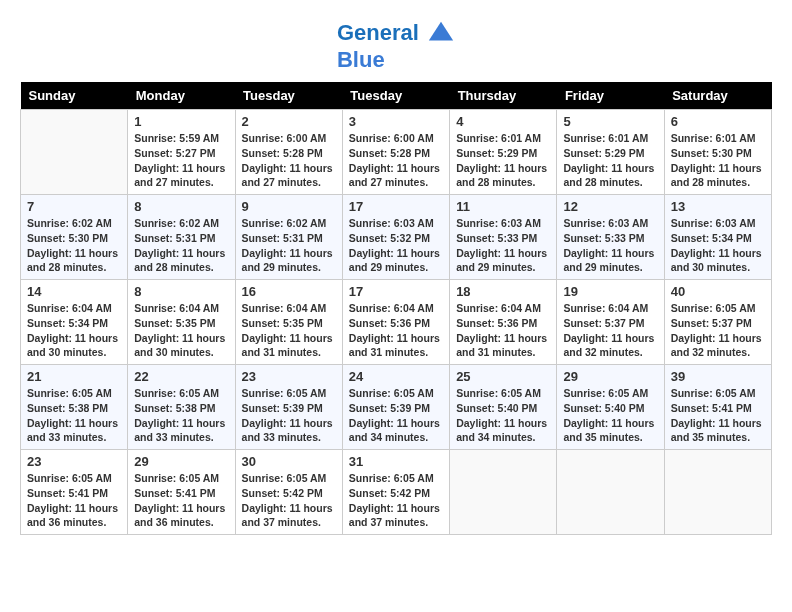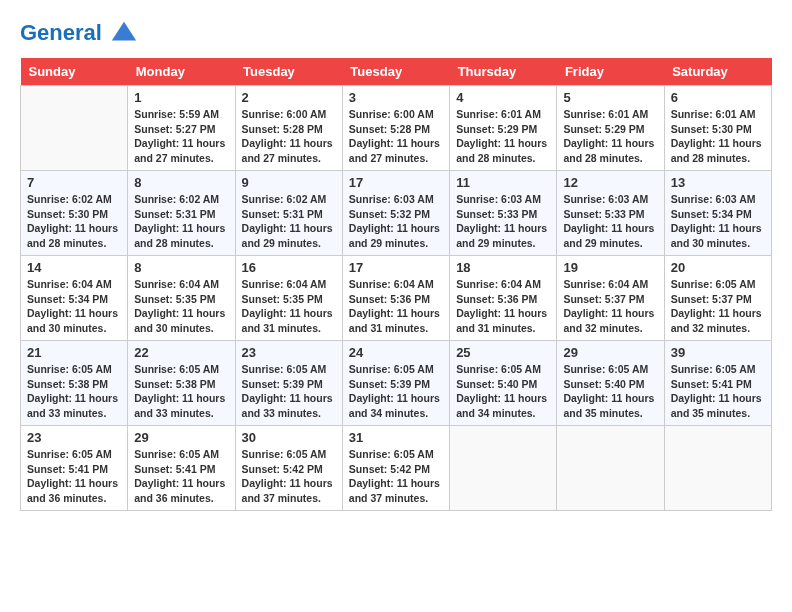--- a/index.html
+++ b/index.html
@@ -5,21 +5,21 @@
     * { box-sizing: border-box; margin: 0; padding: 0; }
     body {
       font-family: Arial, sans-serif;
       background: #fff;
       width: 792px;
       min-height: 612px;
       padding: 20px;
     }
     .header {
       display: flex;
-      justify-content: flex-start;
+      justify-content: center;
       align-items: flex-start;
       margin-bottom: 10px;
     }
     .logo {
       display: flex;
       align-items: center;
     }
     .logo-text {
       font-size: 22px;
       font-weight: bold;
@@ -46,21 +46,21 @@
       font-size: 16px;
       color: #555;
       font-style: italic;
     }
     table {
       width: 100%;
       border-collapse: collapse;
       table-layout: fixed;
     }
     th {
-      background-color: #ef4444;
+      background-color: #000000;
       color: white;
       text-align: left;
       padding: 6px 8px;
       font-size: 13px;
       font-weight: bold;
     }
     td {
       border: 1px solid #ccc;
       vertical-align: top;
       padding: 4px 6px;
@@ -95,20 +95,23 @@
 <body>
 
 <div class="header">
   <div class="logo">
     <div>
       <div class="logo-text">
         <span>General</span>
         <svg class="logo-icon" viewBox="0 0 30 30" style="display:inline-block;vertical-align:middle;">
           <polygon points="15,2 28,22 2,22" fill="#3a7bd5"></polygon>
         </svg>
+      </div>
+      <div class="logo-text">
+        <span style="color:#3a7bd5;">Blue</span>
       </div>
     </div>
   </div>
   <div class="title-area">
     <div class="month-title"></div>
     <div class="location"></div>
   </div>
 </div>
 
 <table>
@@ -238,21 +241,21 @@
           Sunrise: 6:04 AM<br>Sunset: 5:36 PM<br>Daylight: 11 hours and 31 minutes.
         </div>
         </td>
         <td>
           <span class="day-num">19</span>
         <div class="day-info">
           Sunrise: 6:04 AM<br>Sunset: 5:37 PM<br>Daylight: 11 hours and 32 minutes.
         </div>
         </td>
         <td>
-          <span class="day-num">20</span>
+          <span class="day-num">40</span>
         <div class="day-info">
           Sunrise: 6:05 AM<br>Sunset: 5:37 PM<br>Daylight: 11 hours and 32 minutes.
         </div>
         </td>
       </tr>
       <tr>
         <td>
           <span class="day-num">21</span>
         <div class="day-info">
           Sunrise: 6:05 AM<br>Sunset: 5:38 PM<br>Daylight: 11 hours and 33 minutes.

